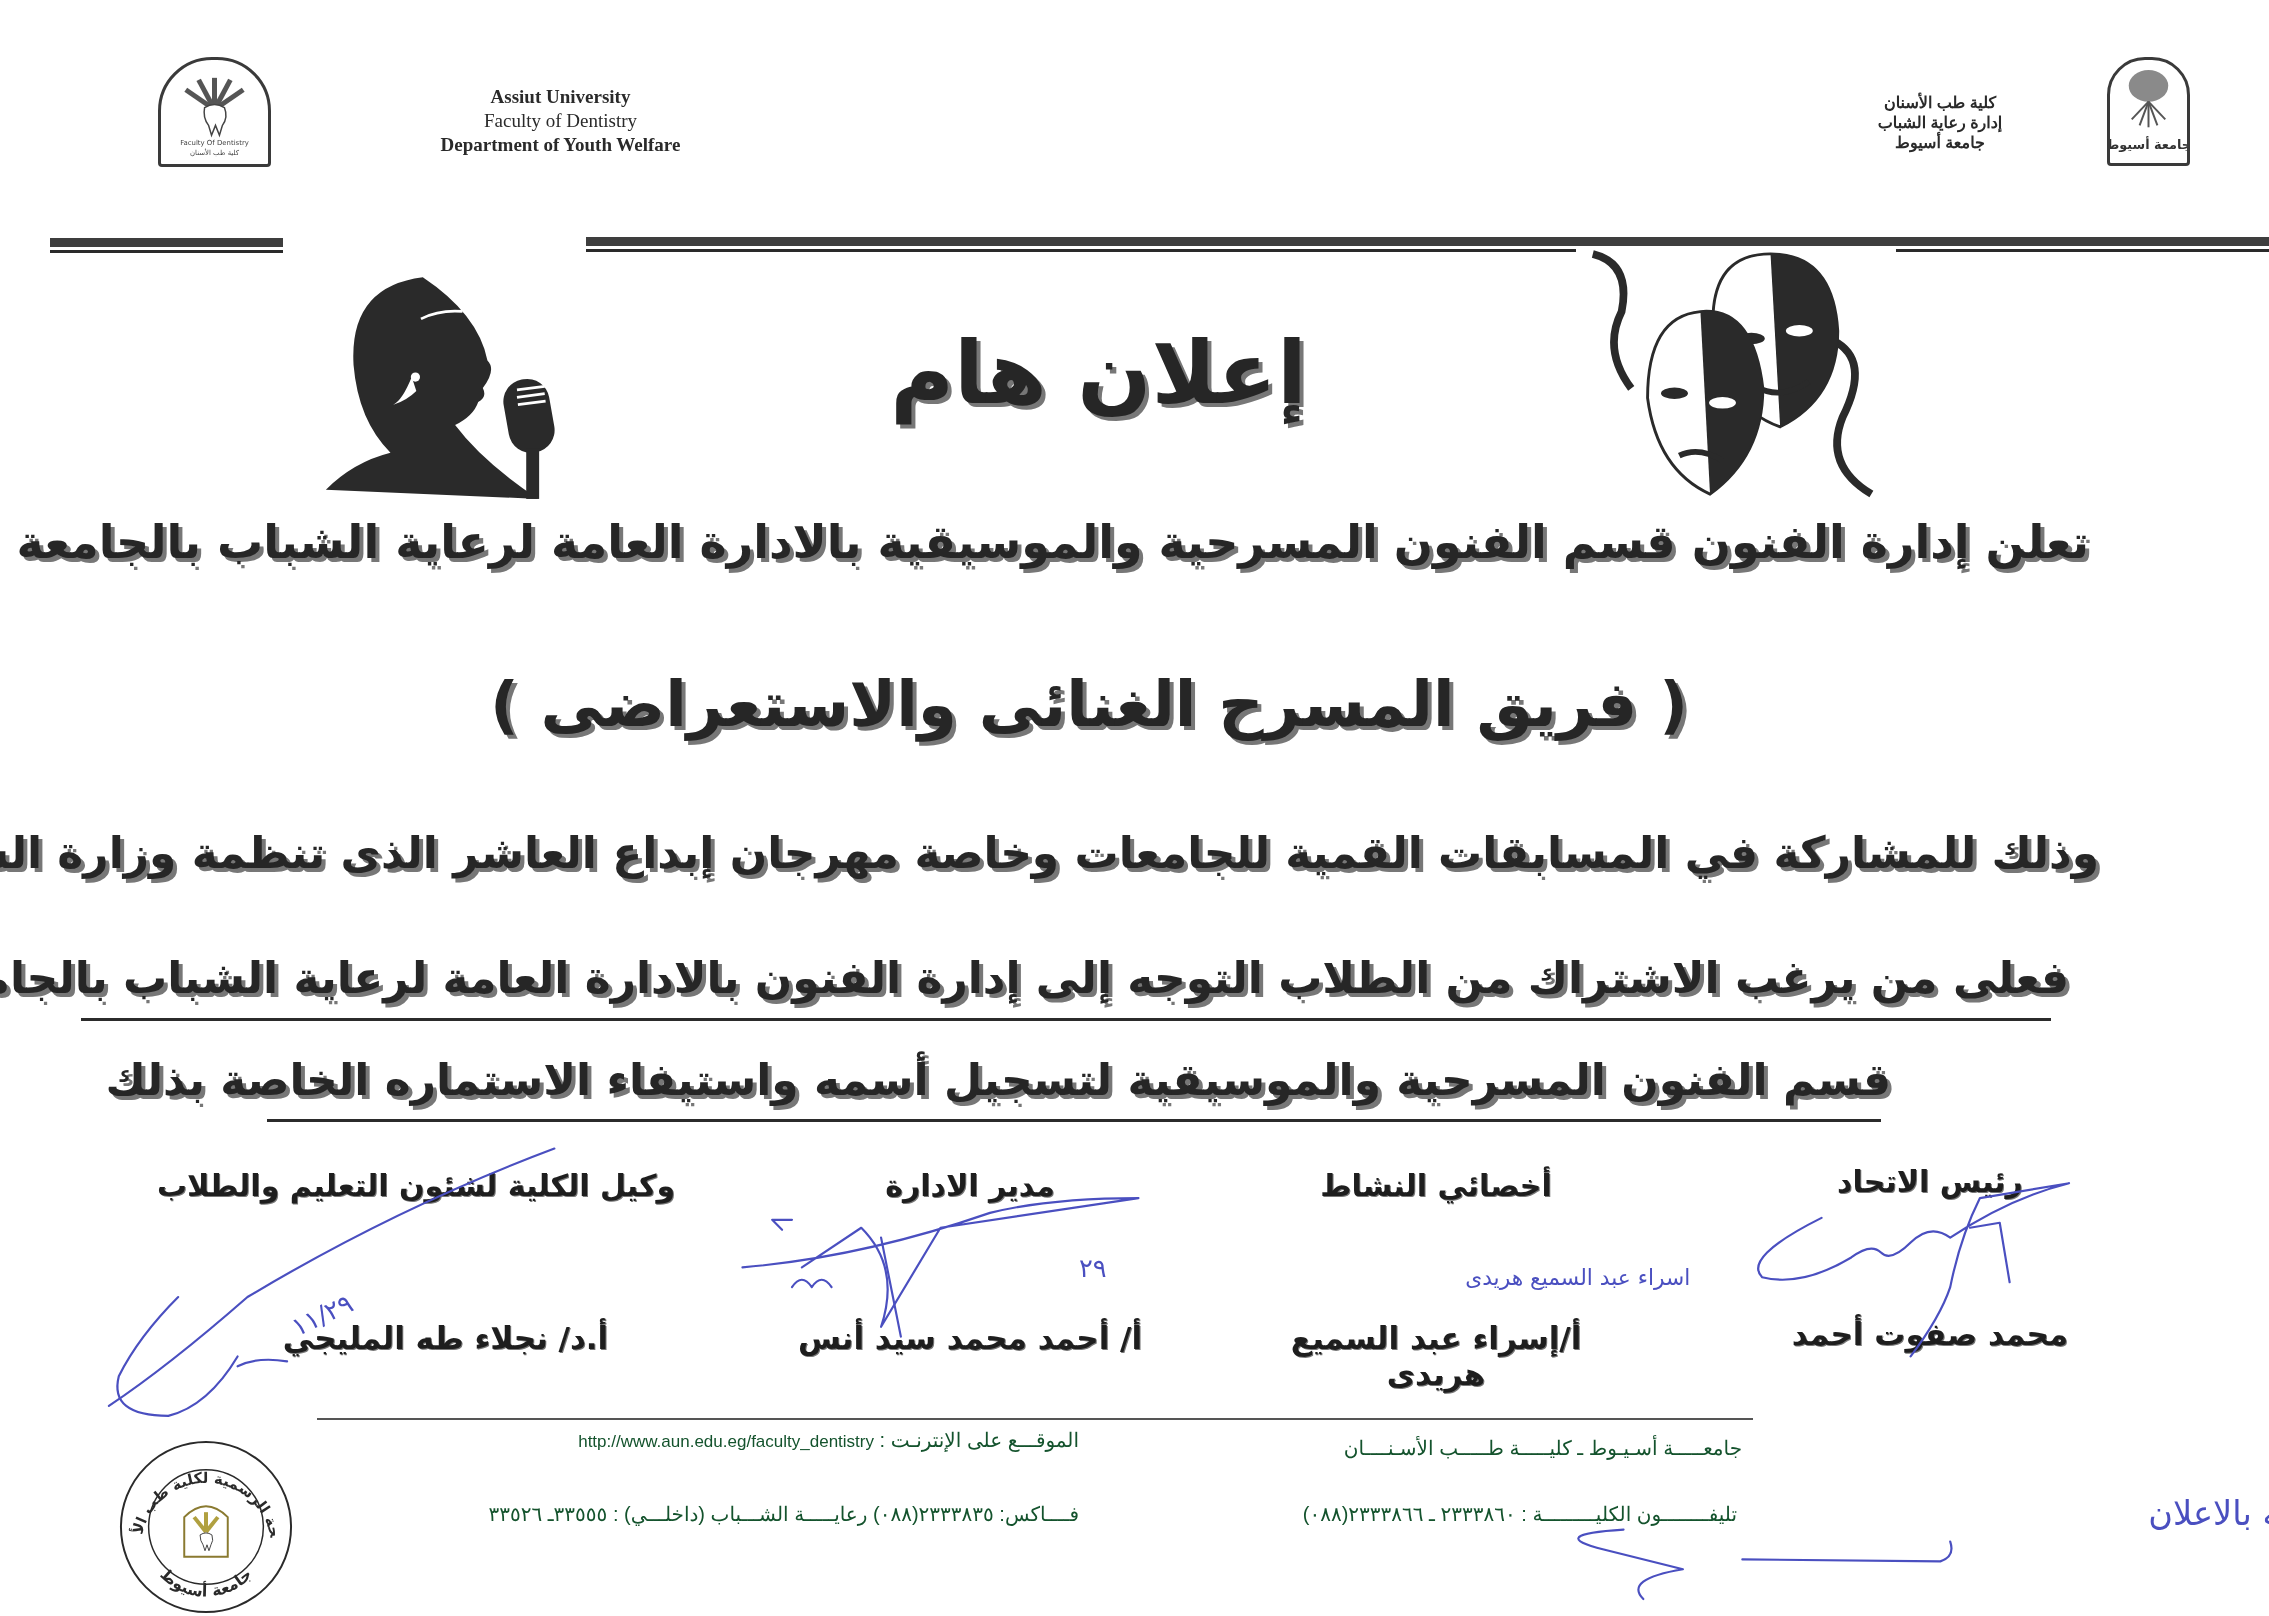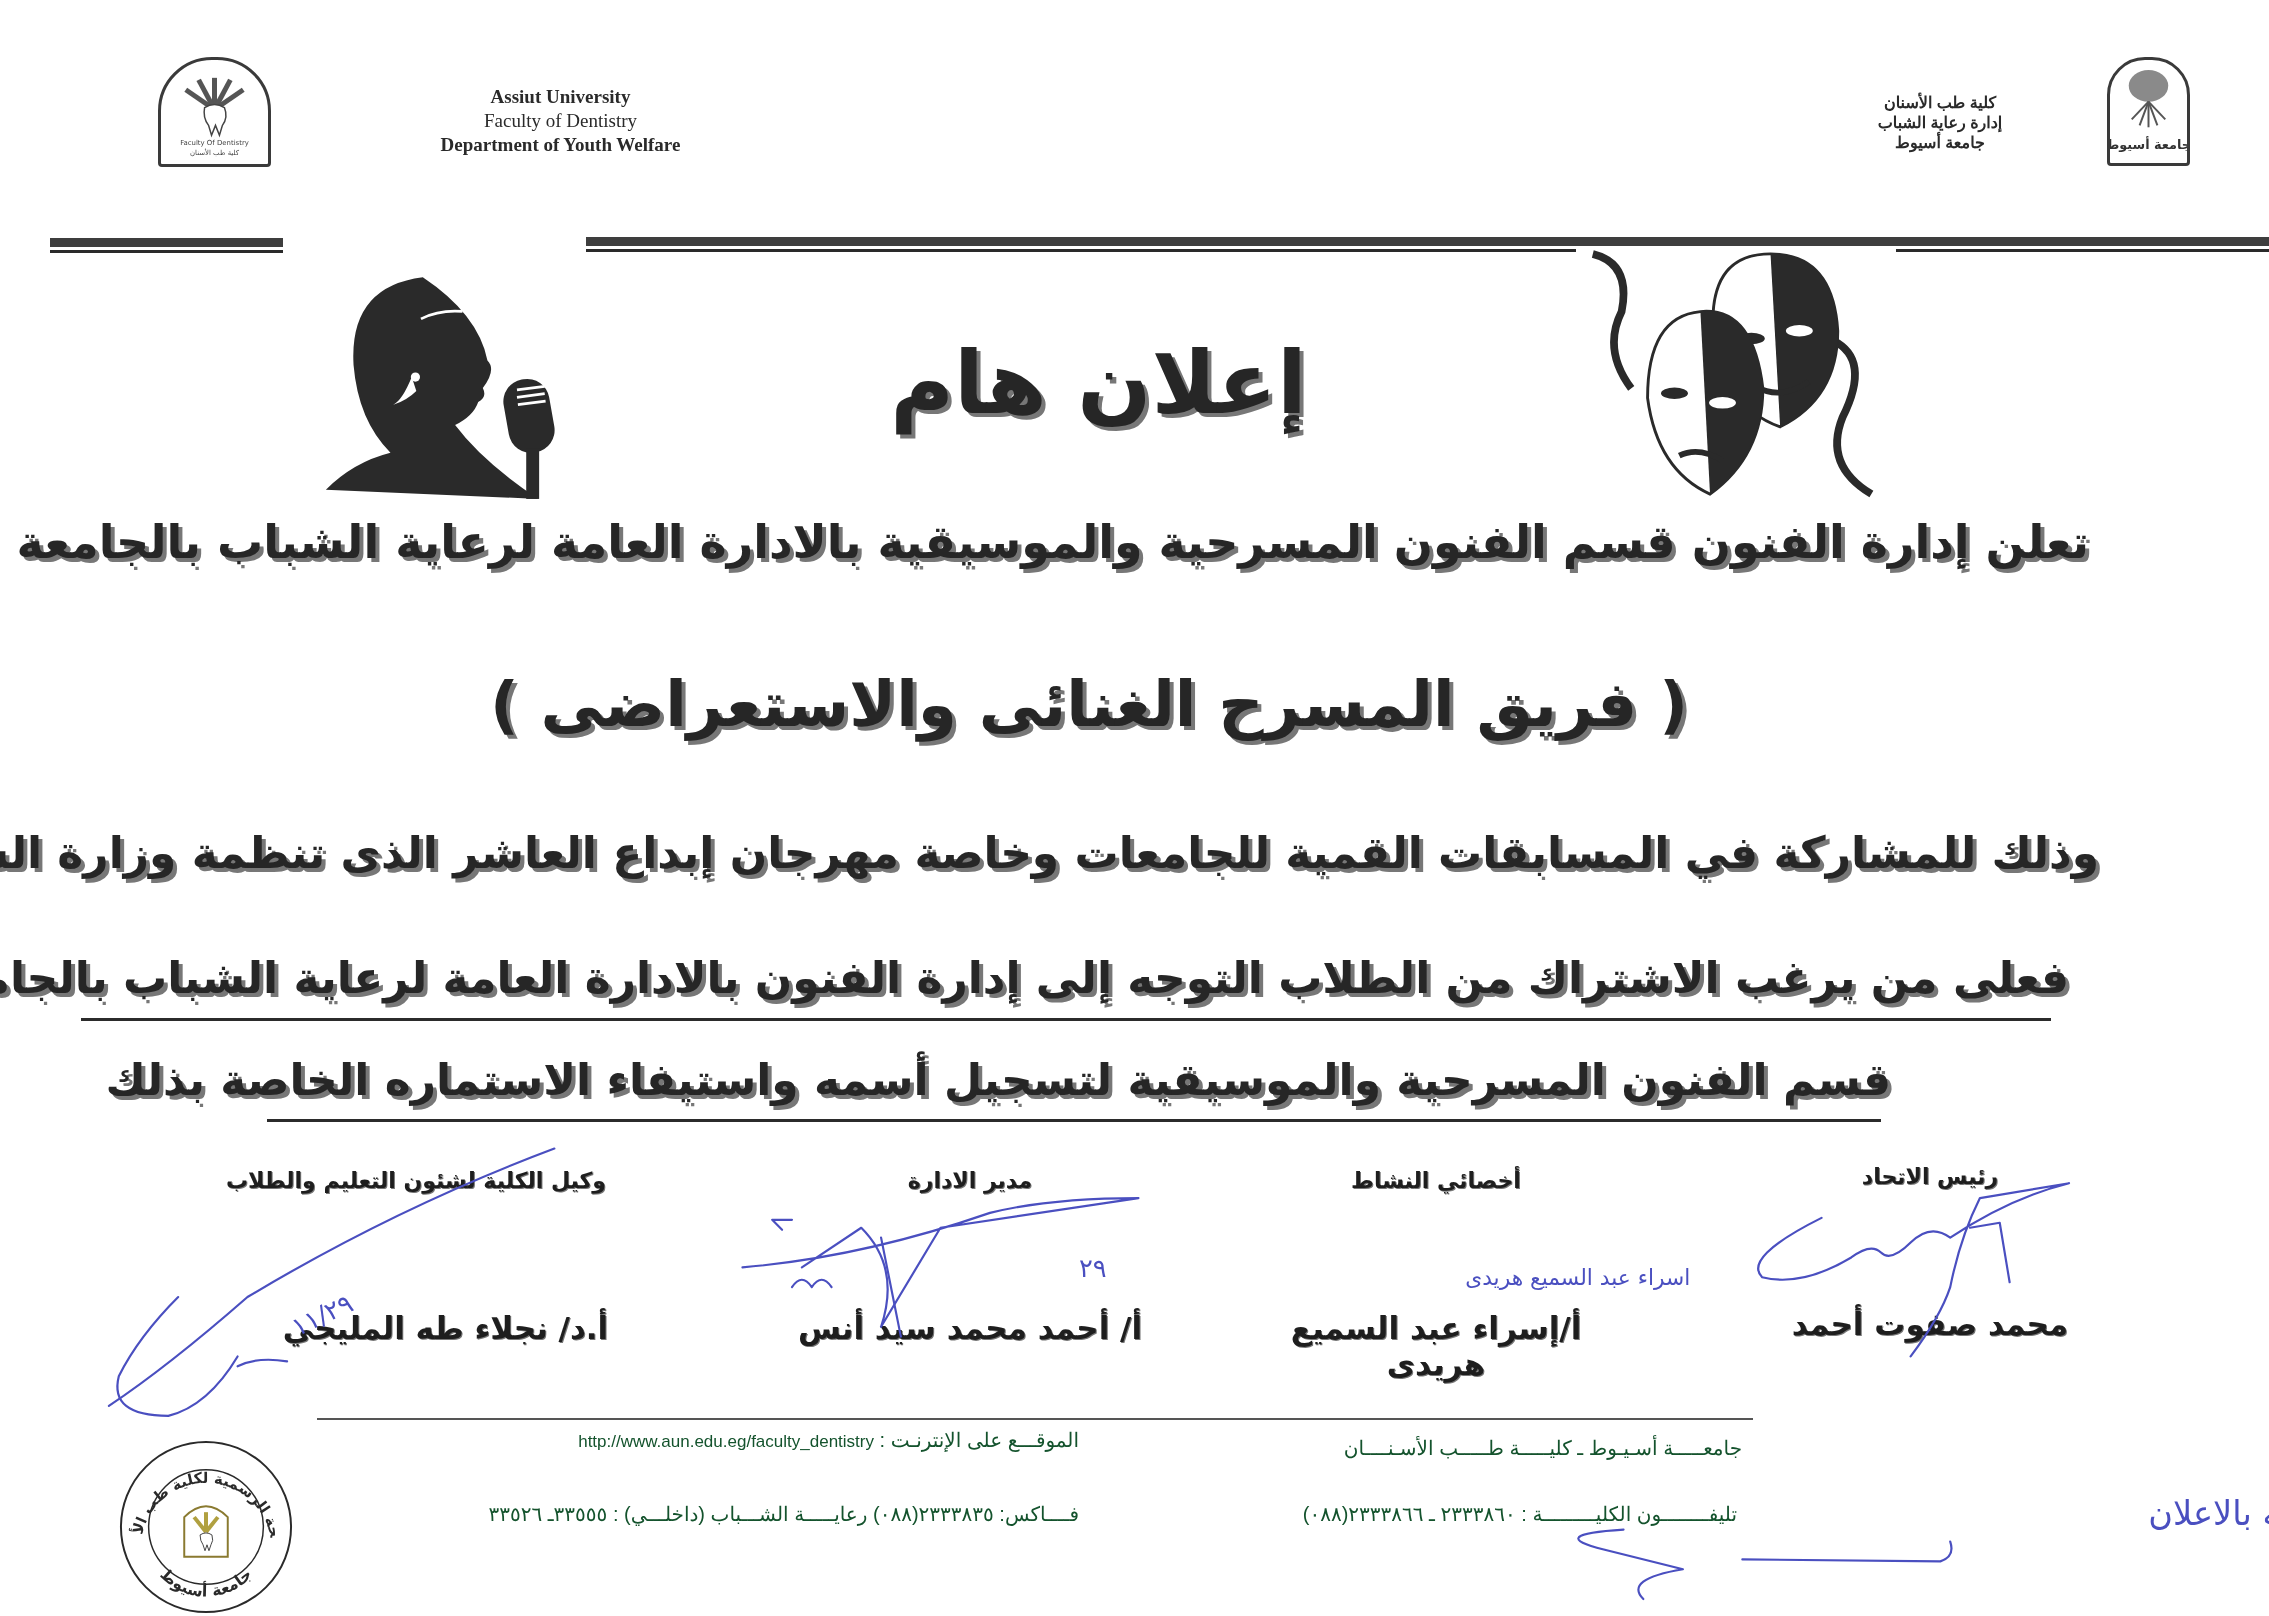--- a/index.html
+++ b/index.html
@@ -17,21 +17,21 @@
 
   .rule-thick { background:#3e3e3e; height:9px; }
   .rule-thin { background:#2a2a2a; height:3px; }
 
   .main-title { font-size:87px; font-weight:bold; text-align:center; color:#262626; text-shadow:4px 4px 0 #777; }
   .line1 { font-size:46px; }
   .team { font-size:63px; }
   .body-line { font-size:44px; }
   .underline { height:3px; background:#2b2b2b; }
 
-  .sig-title { font-size:22px; font-weight:bold; text-align:center; text-shadow:1px 1px 0 #777; }
+  .sig-title { font-size:30px; font-weight:bold; text-align:center; text-shadow:1px 1px 0 #777; }
   .sig-name { font-size:31px; font-weight:bold; text-align:center; text-shadow:1px 1px 0 #777; }
 
   .footer-rule { height:2px; background:#555; }
   .foot { font-family:"Liberation Sans", sans-serif; font-size:20px; color:#14532d; white-space:nowrap; }
   .ink { stroke:#4a4fc0; fill:none; stroke-width:2.2; stroke-linecap:round; stroke-linejoin:round; }
   .ink-text { font-family:"DejaVu Sans", sans-serif; fill:#4a4fc0; }
 </style>
 </head>
 <body>
 
@@ -108,21 +108,21 @@
       <ellipse cx="245" cy="90" rx="14" ry="6" fill="#fff"></ellipse>
     <path d="M200 148 q25 15 55 -5" stroke="#2a2a2a" stroke-width="6" fill="none"></path>
     <path d="M142 70 q55 -5 65 80 q0 70 -55 110 q-55 -25 -65 -100 q0 -85 55 -90z" fill="#fff" stroke="#2a2a2a" stroke-width="3"></path>
     <path d="M142 70 q55 -5 65 80 q0 70 -55 110 z" fill="#2a2a2a"></path>
     <ellipse cx="115" cy="155" rx="14" ry="6" fill="#2a2a2a"></ellipse>
       <ellipse cx="165" cy="165" rx="14" ry="6" fill="#fff"></ellipse>
     <path d="M120 220 q20 -10 45 5" stroke="#2a2a2a" stroke-width="6" fill="none"></path>
   </svg>
 </div>
 
-<div class="abs main-title rtl" style="left:752px; top:322px; width:693px;margin-top:10px;">إعلان هام</div>
+<div class="abs main-title rtl" style="left:752px; top:322px; width:693px;">إعلان هام</div>
 
 <div class="abs main-title rtl line1 heavy" style="left:59px; top:515px; width:2030px; white-space:nowrap;">تعلن إدارة الفنون قسم الفنون المسرحية والموسيقية بالادارة العامة لرعاية الشباب بالجامعة عن تكوين</div>
 
 <div class="abs main-title rtl team" style="left:396px; top:668px; width:1386px; white-space:nowrap;">( فريق المسرح الغنائى والاستعراضى )</div>
 
 <div class="abs main-title rtl body-line heavy" style="left:40px; top:827px; width:2059px; white-space:nowrap;">وذلك للمشاركة في المسابقات القمية للجامعات وخاصة مهرجان إبداع العاشر الذى تنظمة وزارة الشباب</div>
 
 <div class="abs main-title rtl body-line heavy" style="left:69px; top:952px; width:2000px; white-space:nowrap;">فعلى من يرغب الاشتراك من الطلاب التوجه إلى إدارة الفنون بالادارة العامة لرعاية الشباب بالجامعة</div>
 <div class="abs underline" style="left:81px; top:1018px; width:1970px;"></div>
 

